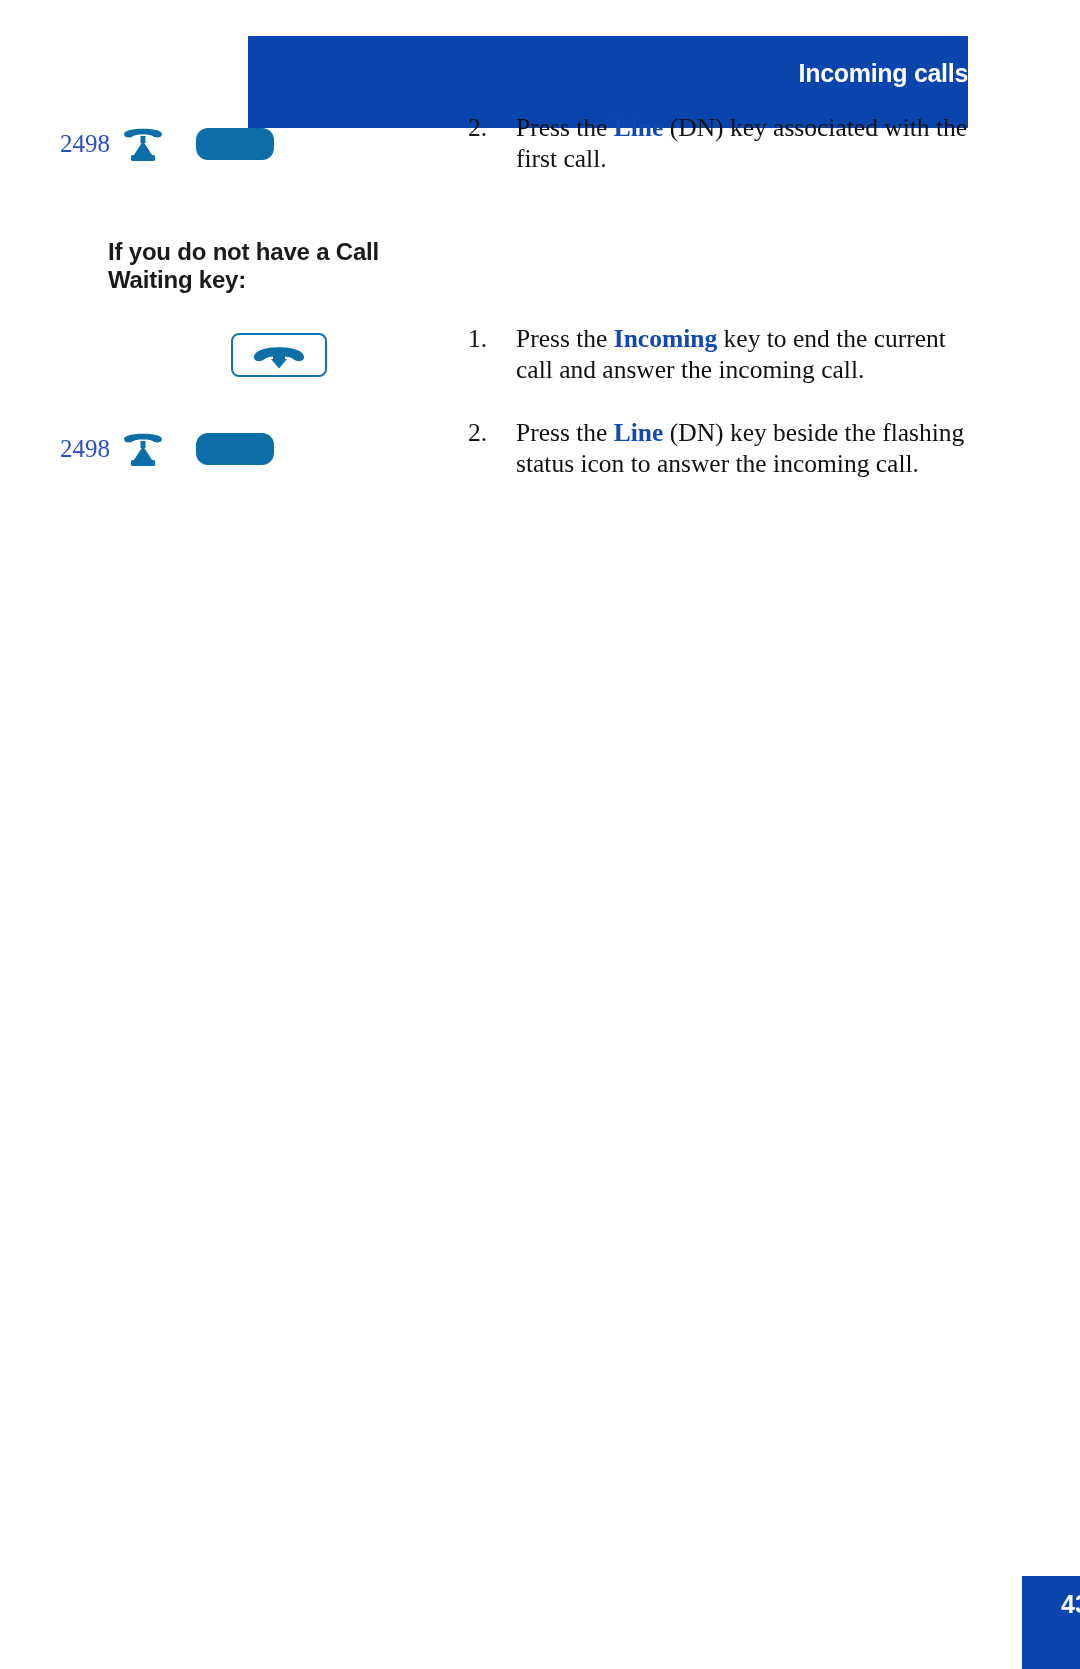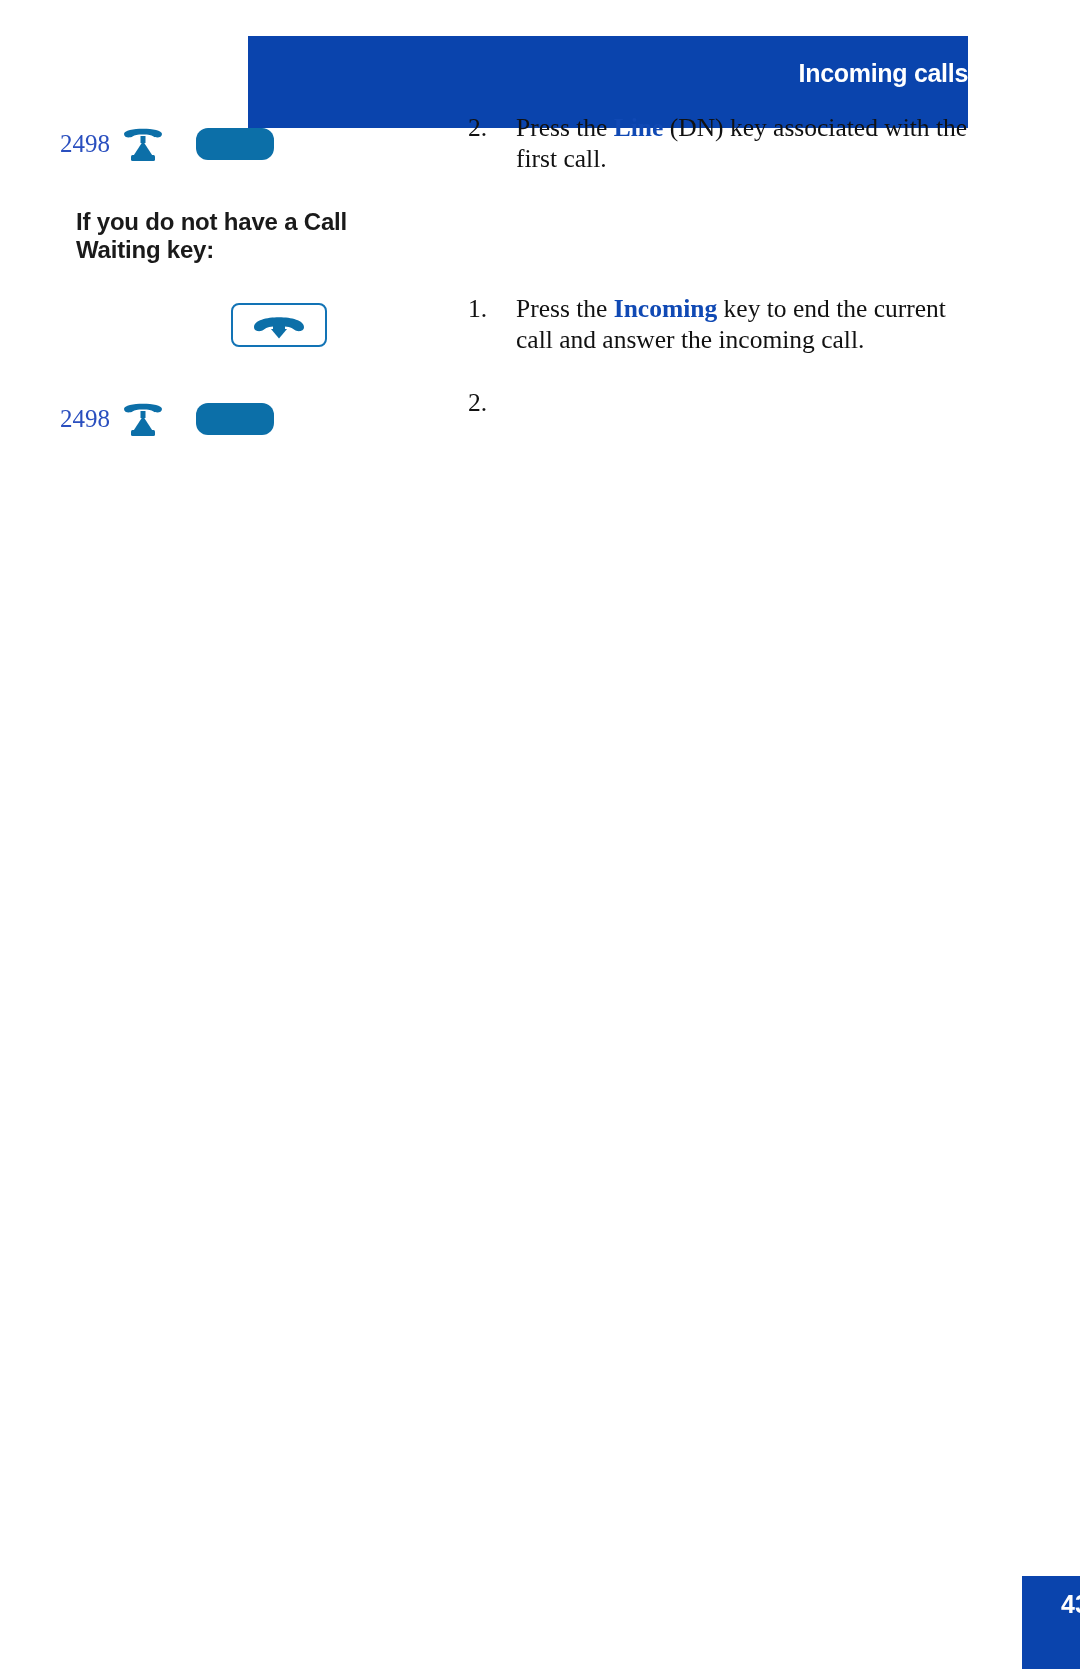--- a/index.html
+++ b/index.html
@@ -204,21 +204,21 @@
     </div>
     <div class="right-col">
       <div class="step">
         <span class="step-num">2.</span>
         <span class="step-text"><span>Press the </span><span class="kw">Line</span><span> (DN) key associated with the first call.</span></span>
       </div>
     </div>
   </div>
 
   <div class="row" style="margin-top:32px;">
-    <div class="left-col" style="padding-left:76px;">
+    <div class="left-col" style="padding-left:108px;margin-top:30px;">
       <div class="section-heading">If you do not have a Call Waiting key:</div>
     </div>
     <div class="right-col"></div>
   </div>
 
   <div class="row" style="margin-top:28px;">
     <div class="left-col">
       <div class="goodbye-key-wrap">
         <span class="goodbye-key">
           <svg width="62" height="30" viewBox="0 0 62 30" aria-hidden="true">
@@ -252,20 +252,21 @@
             <path d="M23 17 L34 34 L12 34 Z" fill="#0C6FA8"></path>
             <rect x="11" y="31" width="24" height="6" rx="1.5" fill="#0C6FA8"></rect>
           </svg>
         </span>
         <span class="line-key"></span>
       </div>
     </div>
     <div class="right-col">
       <div class="step">
         <span class="step-num">2.</span>
+        <span class="step-text"><span>Press the </span><span class="kw">Line</span><span> (DN) key beside the flashing status icon to answer the incoming call.</span></span>
       </div>
     </div>
   </div>
 
 </div>
 
 <div class="page-number-box">
   <span class="page-number">43</span>
 </div>
 

